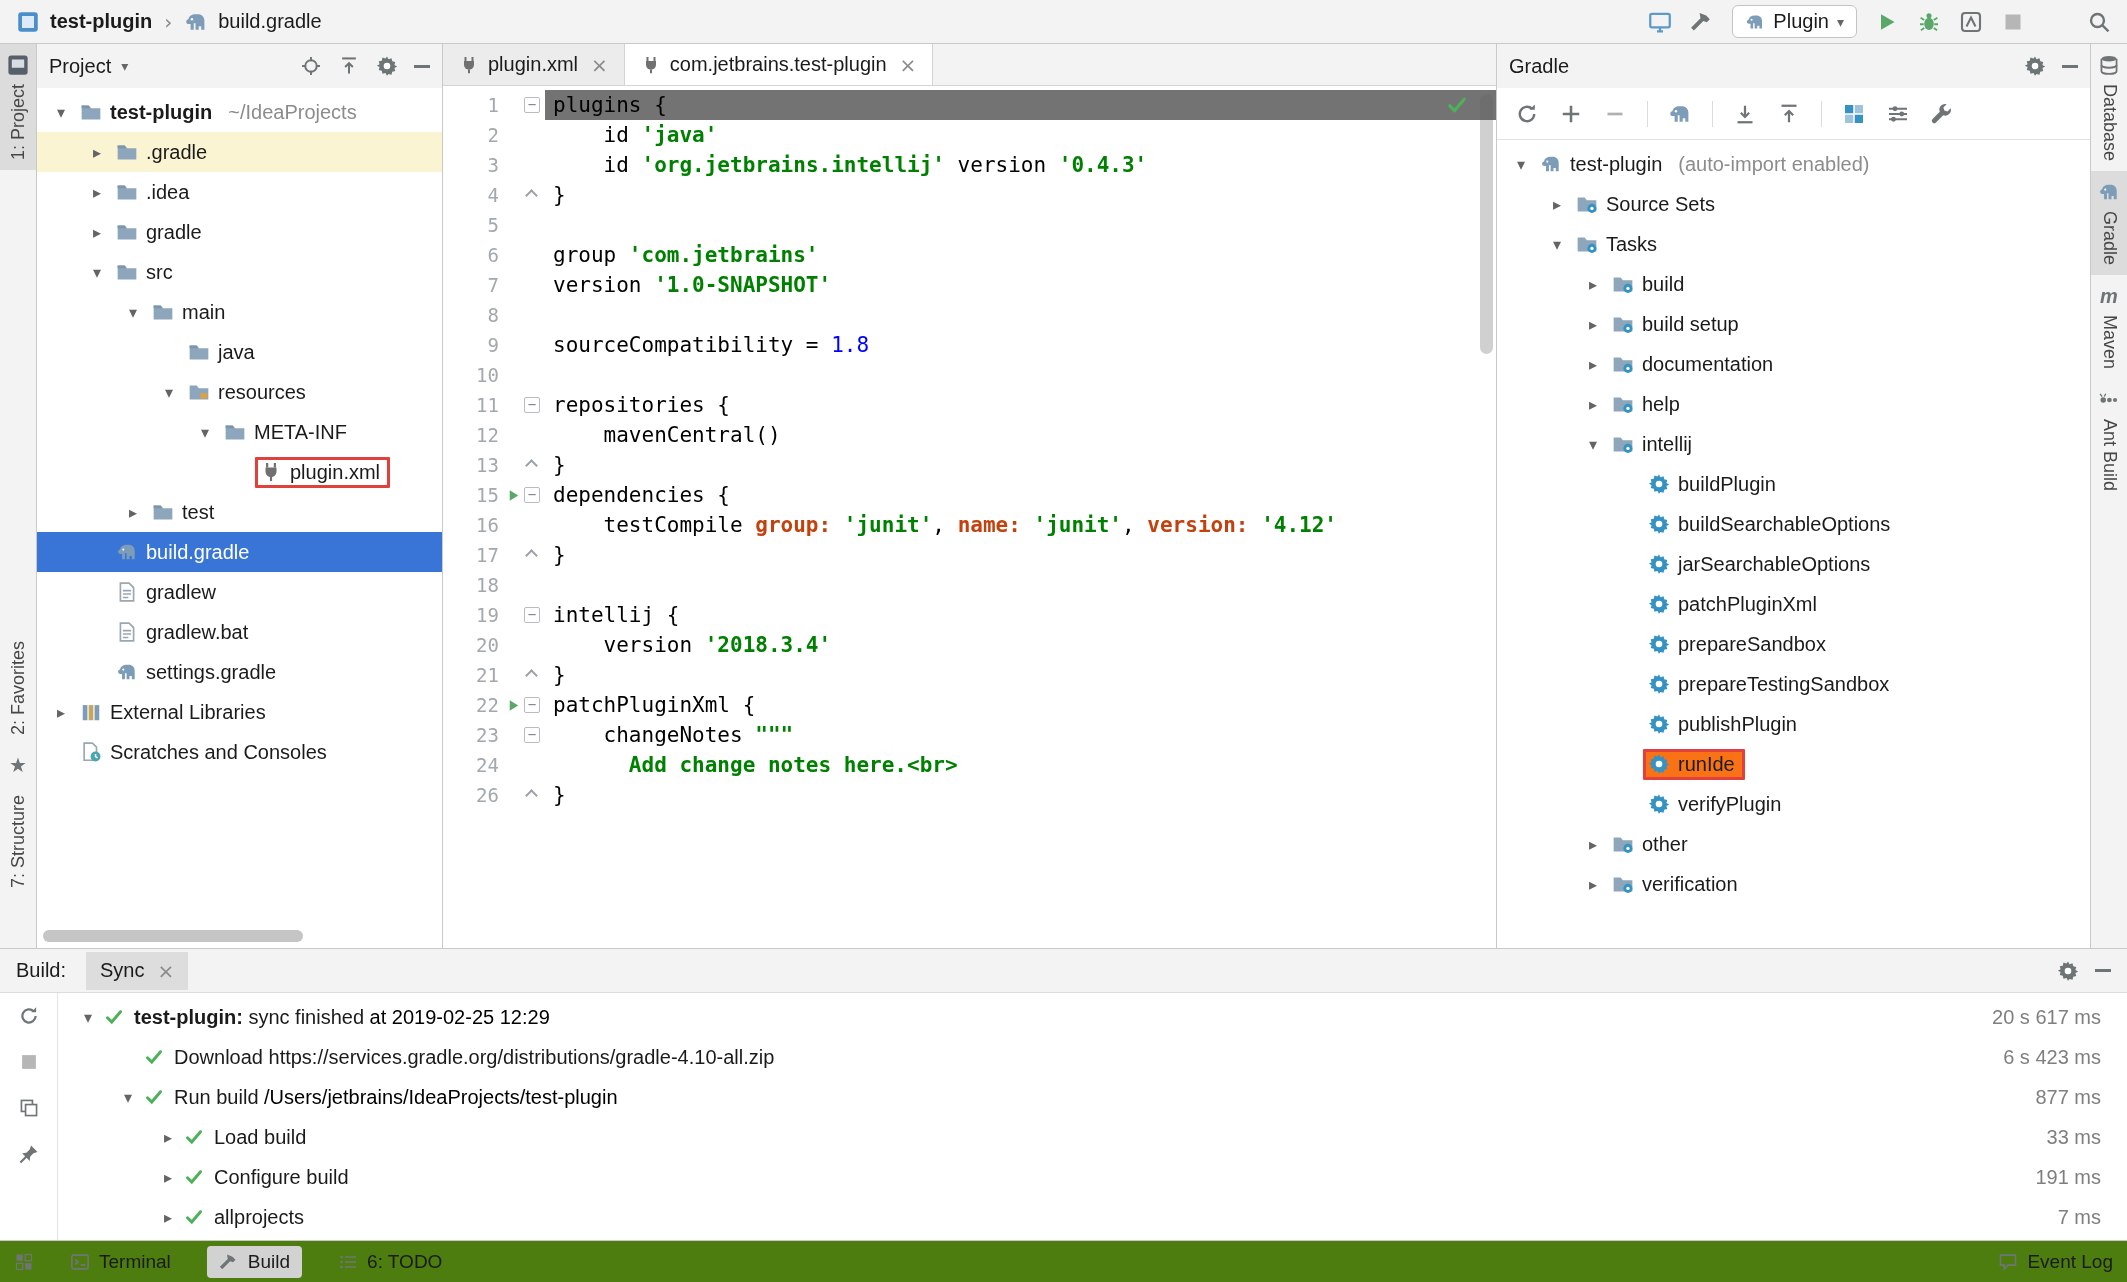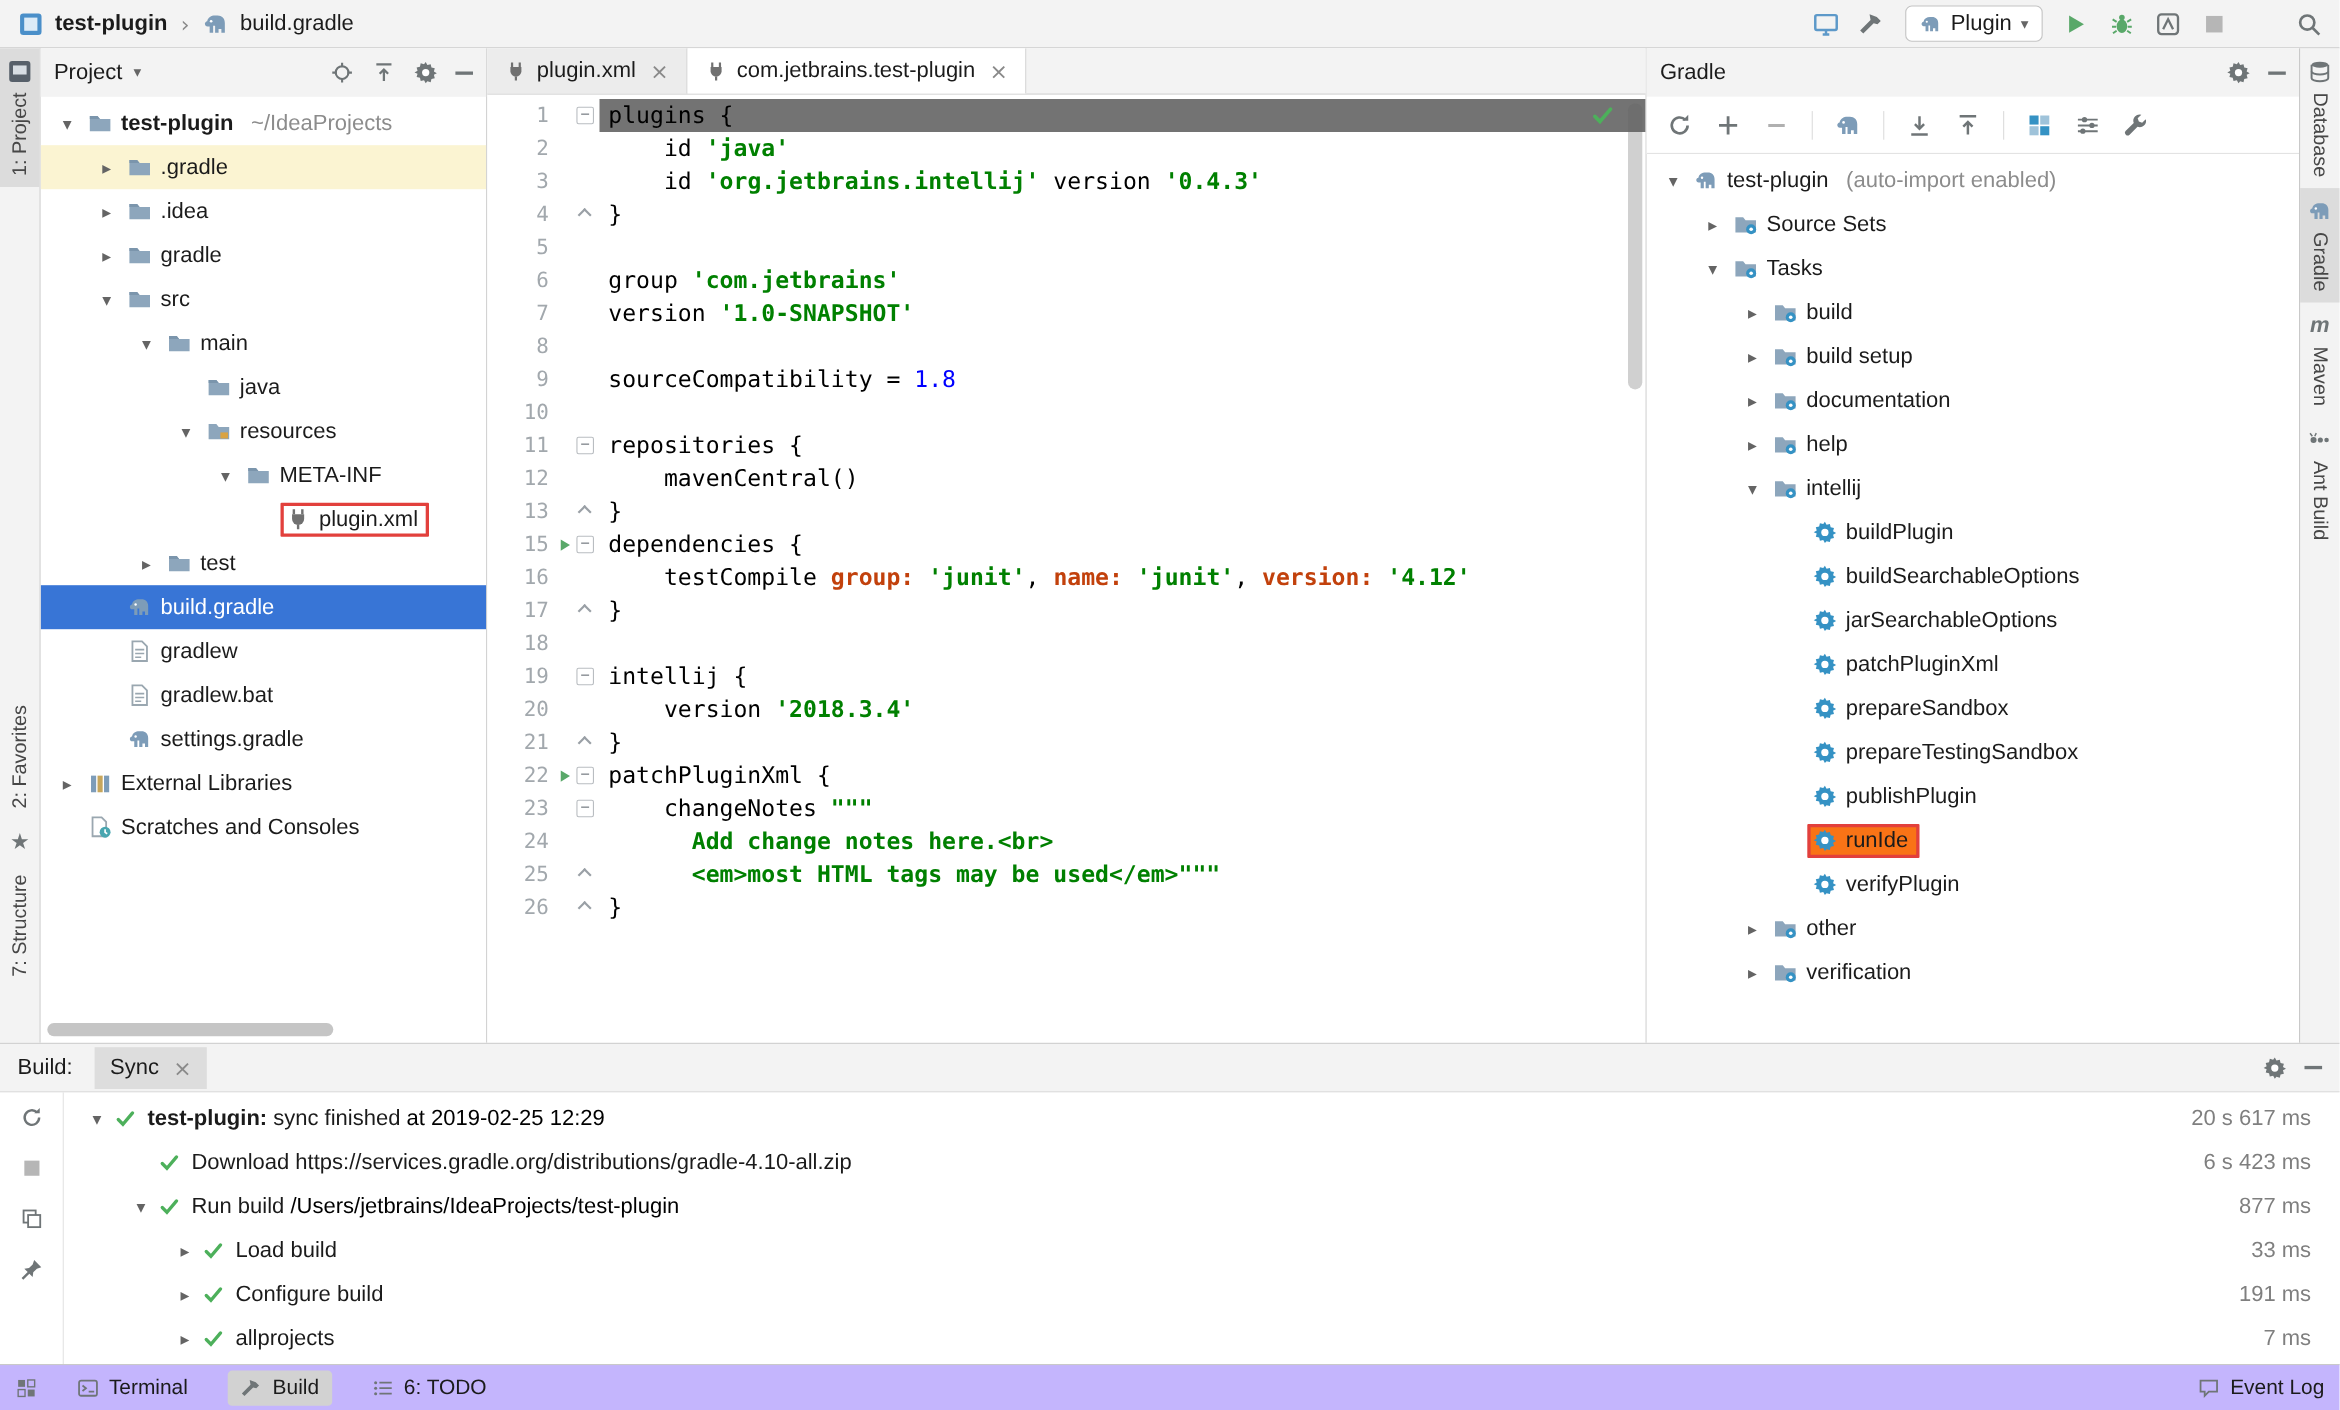--- a/index.html
+++ b/index.html
@@ -105,21 +105,21 @@
   .btree { flex:1; padding-top:4px; overflow:hidden; }
   .brow { height:40px; display:flex; align-items:center; font-size:20px; padding-right:26px; white-space:nowrap; }
   .brow .arrow { width:32px; flex:none; text-align:center; color:#646464; font-size:16px; font-family:"DejaVu Sans",sans-serif; }
   .bcheck { margin-right:10px; flex:none; }
   .bcheck svg { width:20px; height:20px; display:block; }
   .bt-b { font-weight:bold; }
   .bt-g { color:#000000; }
   .btime { margin-left:auto; color:#7f7f7f; }
 
   
-  .status { flex:0 0 42px; background:#c4b5fd; border-top:1px solid #c9c9c9; display:flex; align-items:center;
+  .status { flex:0 0 42px; background:#4d7c0f; border-top:1px solid #c9c9c9; display:flex; align-items:center;
             padding:0 14px; gap:24px; font-size:19px; }
   .status .ic svg { width:20px; height:20px; display:block; }
   .sitem { display:flex; align-items:center; gap:9px; padding:5px 12px; border-radius:4px; }
   .sitem.active { background:#d2d2d2; }
   .ev { margin-left:auto; display:flex; align-items:center; gap:9px; }
 </style>
 </head>
 <body>
 
 <div class="app">
@@ -506,21 +506,20 @@
             <div class="cl"><span class="gnum">17</span><span class="gmark"><span class="fc"></span></span><span class="ctext"><span class="c-d">}</span></span></div>
             <div class="cl"><span class="gnum">18</span><span class="gmark"></span><span class="ctext"></span></div>
             <div class="cl"><span class="gnum">19</span><span class="gmark"><span class="fo">−</span></span><span class="ctext"><span class="c-d">intellij {</span></span></div>
             <div class="cl"><span class="gnum">20</span><span class="gmark"></span><span class="ctext"><span class="c-d">    version </span><span class="c-s">'2018.3.4'</span></span></div>
             <div class="cl"><span class="gnum">21</span><span class="gmark"><span class="fc"></span></span><span class="ctext"><span class="c-d">}</span></span></div>
             <div class="cl"><span class="gnum">22</span><span class="gmark"><span class="runic"><svg viewBox="0 0 16 16">
                     <path d="M4 2.5v11l9-5.5z" fill="#59a869"></path>
                   </svg></span><span class="fo">−</span></span><span class="ctext"><span class="c-d">patchPluginXml {</span></span></div>
             <div class="cl"><span class="gnum">23</span><span class="gmark"><span class="fo">−</span></span><span class="ctext"><span class="c-d">    changeNotes </span><span class="c-s">"""</span></span></div>
             <div class="cl"><span class="gnum">24</span><span class="gmark"></span><span class="ctext"><span class="c-d">      </span><span class="c-s">Add change notes here.&lt;br&gt;</span></span></div>
-            <div class="cl"><span class="gnum">25</span><span class="gmark"><span class="fc"></span></span><span class="ctext"><span class="c-d">      </span><span class="c-s">&lt;em&gt;most HTML tags may be used&lt;/em&gt;"""</span></span></div>
             <div class="cl"><span class="gnum">26</span><span class="gmark"><span class="fc"></span></span><span class="ctext"><span class="c-d">}</span></span></div>
           </div>
         <span class="ic insp"><svg viewBox="0 0 16 16">
               <path d="M2.8 8.6l3.4 3.4 7-8.2" fill="none" stroke="#4db05b" stroke-width="2.4" stroke-linecap="round"></path>
             </svg></span>
         <div class="vthumb"></div>
       </div>
     </main>
 
     <aside class="grad">

